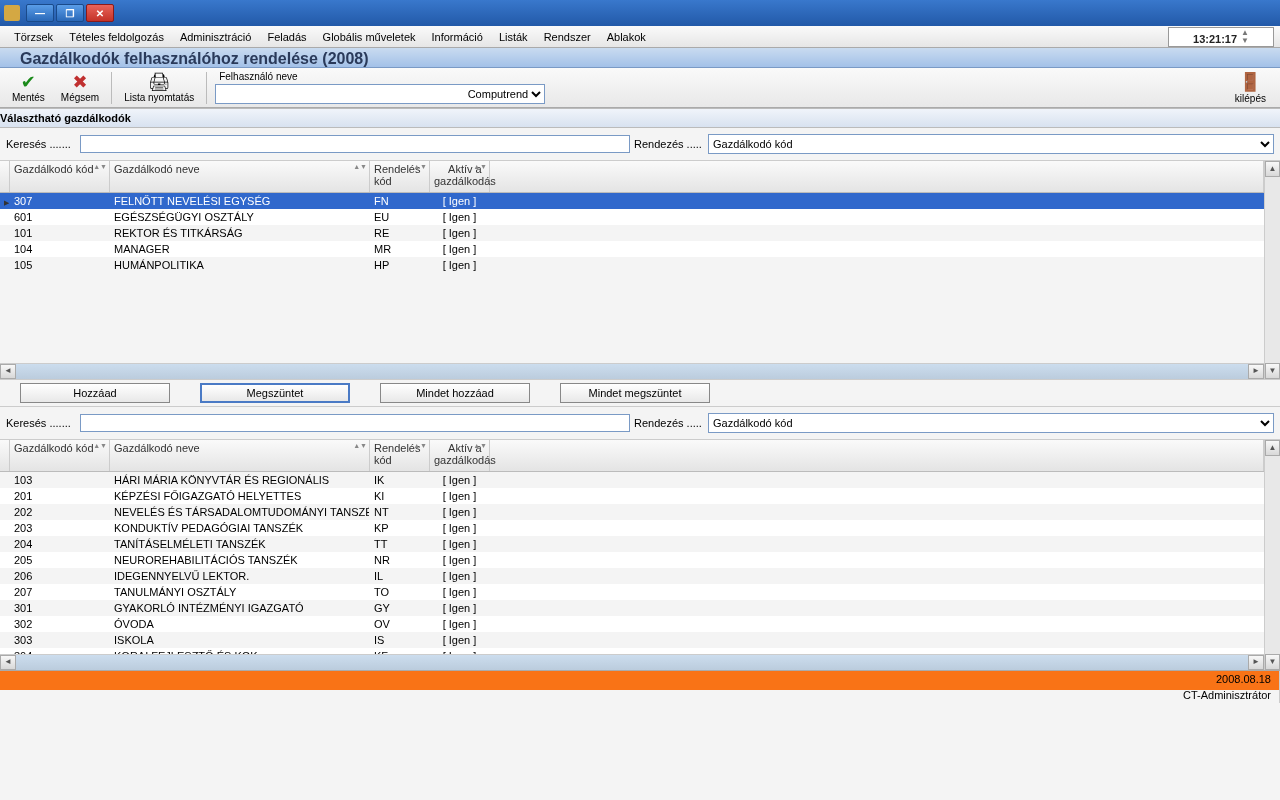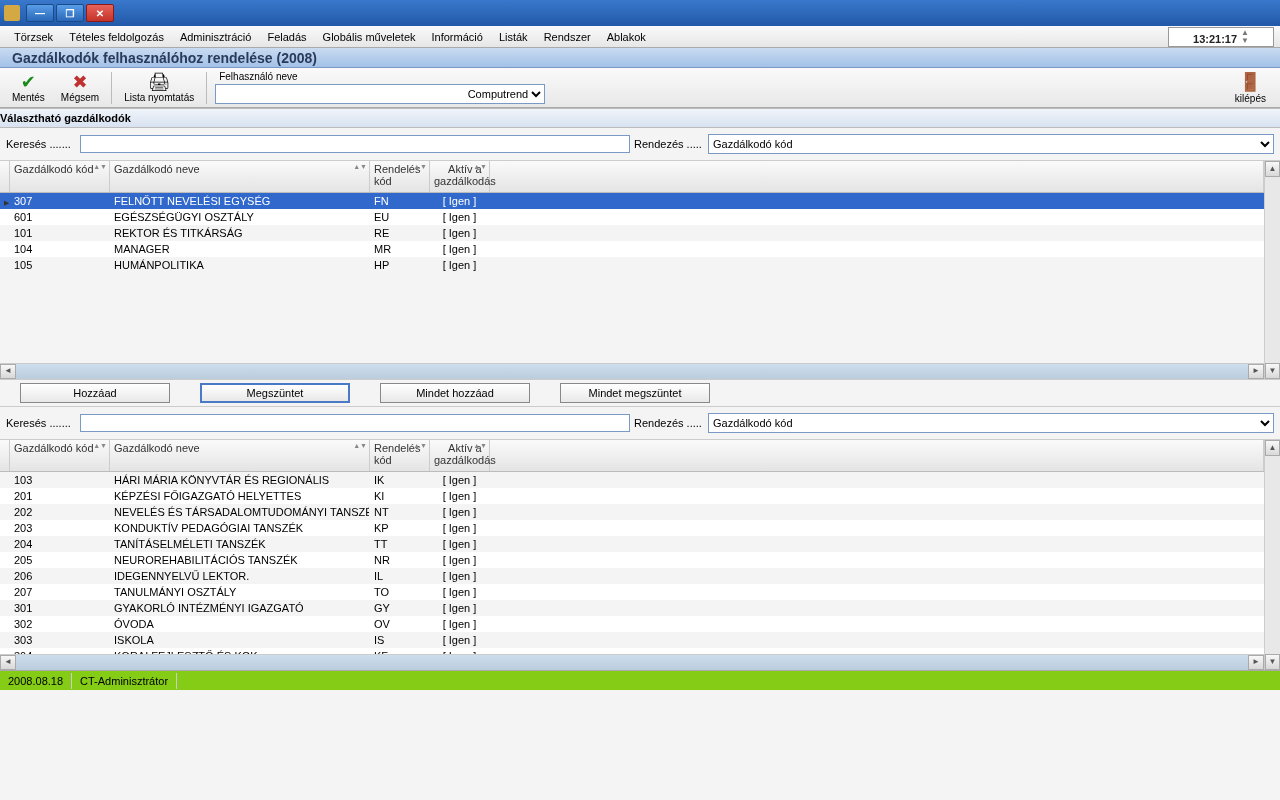--- a/index.html
+++ b/index.html
@@ -10,21 +10,21 @@
   .titlebar .title { flex: 1; font-size: 12px; }
   .win-btns { display: flex; gap: 2px; }
   .win-btn { width: 28px; height: 18px; background: linear-gradient(to bottom,#5a9de8,#2968b8); border: 1px solid #1a4a8a; border-radius: 2px; display: flex; align-items: center; justify-content: center; color: white; font-weight: bold; font-size: 10px; }
   .win-btn.close { background: linear-gradient(to bottom,#e8645a,#c43228); border-color: #8a1a1a; }
   
   .menubar { height: 22px; background: linear-gradient(to bottom,#fafafa,#e6e6e6); display: flex; align-items: center; padding: 0 6px; border-bottom: 1px solid #aaa; }
   .menubar .item { padding: 2px 8px; cursor: default; }
   .menubar .time { margin-left: auto; border: 1px solid #999; padding: 1px 24px; background: #fff; font-weight: bold; color: #222; }
   .menubar .time-arrows { display: inline-block; margin-left: 4px; font-size: 8px; line-height: 8px; color: #777; }
   
-  .subtitlebar { height: 20px; background: linear-gradient(to bottom,#c9dbf0,#a3c1e8); padding: 2px 12px; color: #2a3a5a; font-weight: bold; border-bottom: 1px solid #7a9ac5; font-size: 14px; }
+  .subtitlebar { height: 20px; background: linear-gradient(to bottom,#c9dbf0,#a3c1e8); padding: 2px 20px; color: #2a3a5a; font-weight: bold; border-bottom: 1px solid #7a9ac5; font-size: 16px; }
   
   .toolbar { height: 40px; background: linear-gradient(to bottom,#fafafa,#e8e8e8); display: flex; align-items: center; padding: 0 4px; border-bottom: 1px solid #aaa; }
   .tbtn { display: flex; flex-direction: column; align-items: center; justify-content: center; height: 38px; padding: 0 8px; cursor: pointer; }
   .tbtn .glyph { font-size: 18px; line-height: 18px; }
   .tbtn .lbl { font-size: 10px; margin-top: 1px; }
   .tb-sep { width: 1px; height: 32px; background: #bbb; margin: 0 4px; }
   .user-box { display: flex; flex-direction: column; margin-left: 4px; }
   .user-box .lbl { font-size: 10px; padding-left: 4px; margin-bottom: 2px; }
   .user-box select { width: 330px; height: 20px; border: 1px solid #7a9ac5; background: #fff; text-align: right; }
   .toolbar .spacer { flex: 1; }
@@ -67,21 +67,21 @@
   .grid1-area { display: flex; height: 218px; }
   .grid1-main { flex: 1; display: flex; flex-direction: column; }
   
   .btnrow { height: 28px; background: #f4f4f4; display: flex; align-items: center; gap: 30px; padding: 0 20px; border-top: 1px solid #ccc; border-bottom: 1px solid #ccc; }
   .btnrow button { width: 150px; height: 20px; background: linear-gradient(to bottom,#fff,#e8e8e8); border: 1px solid #888; cursor: pointer; }
   .btnrow button.focus { border: 2px solid #4a7ac5; }
   
   .grid2-area { display: flex; height: 230px; }
   .grid2-main { flex: 1; display: flex; flex-direction: column; }
   
-  .statusbar { height: 20px; background: #84cc16; display: flex; align-items: center; border-top: 1px solid #aaa; }
+  .statusbar { height: 20px; background: #f97316; display: flex; align-items: flex-end; border-top: 1px solid #aaa; flex-direction: column; }
   .statusbar .cell { padding: 2px 8px; border-right: 1px solid #ccc; }
   
   .app-content { height: 730px; display: flex; flex-direction: column; background: #f4f4f4; }
 </style>
 </head>
 <body>
 
 <div class="titlebar">
   <div class="icon"></div>
   <div class="win-btns">

